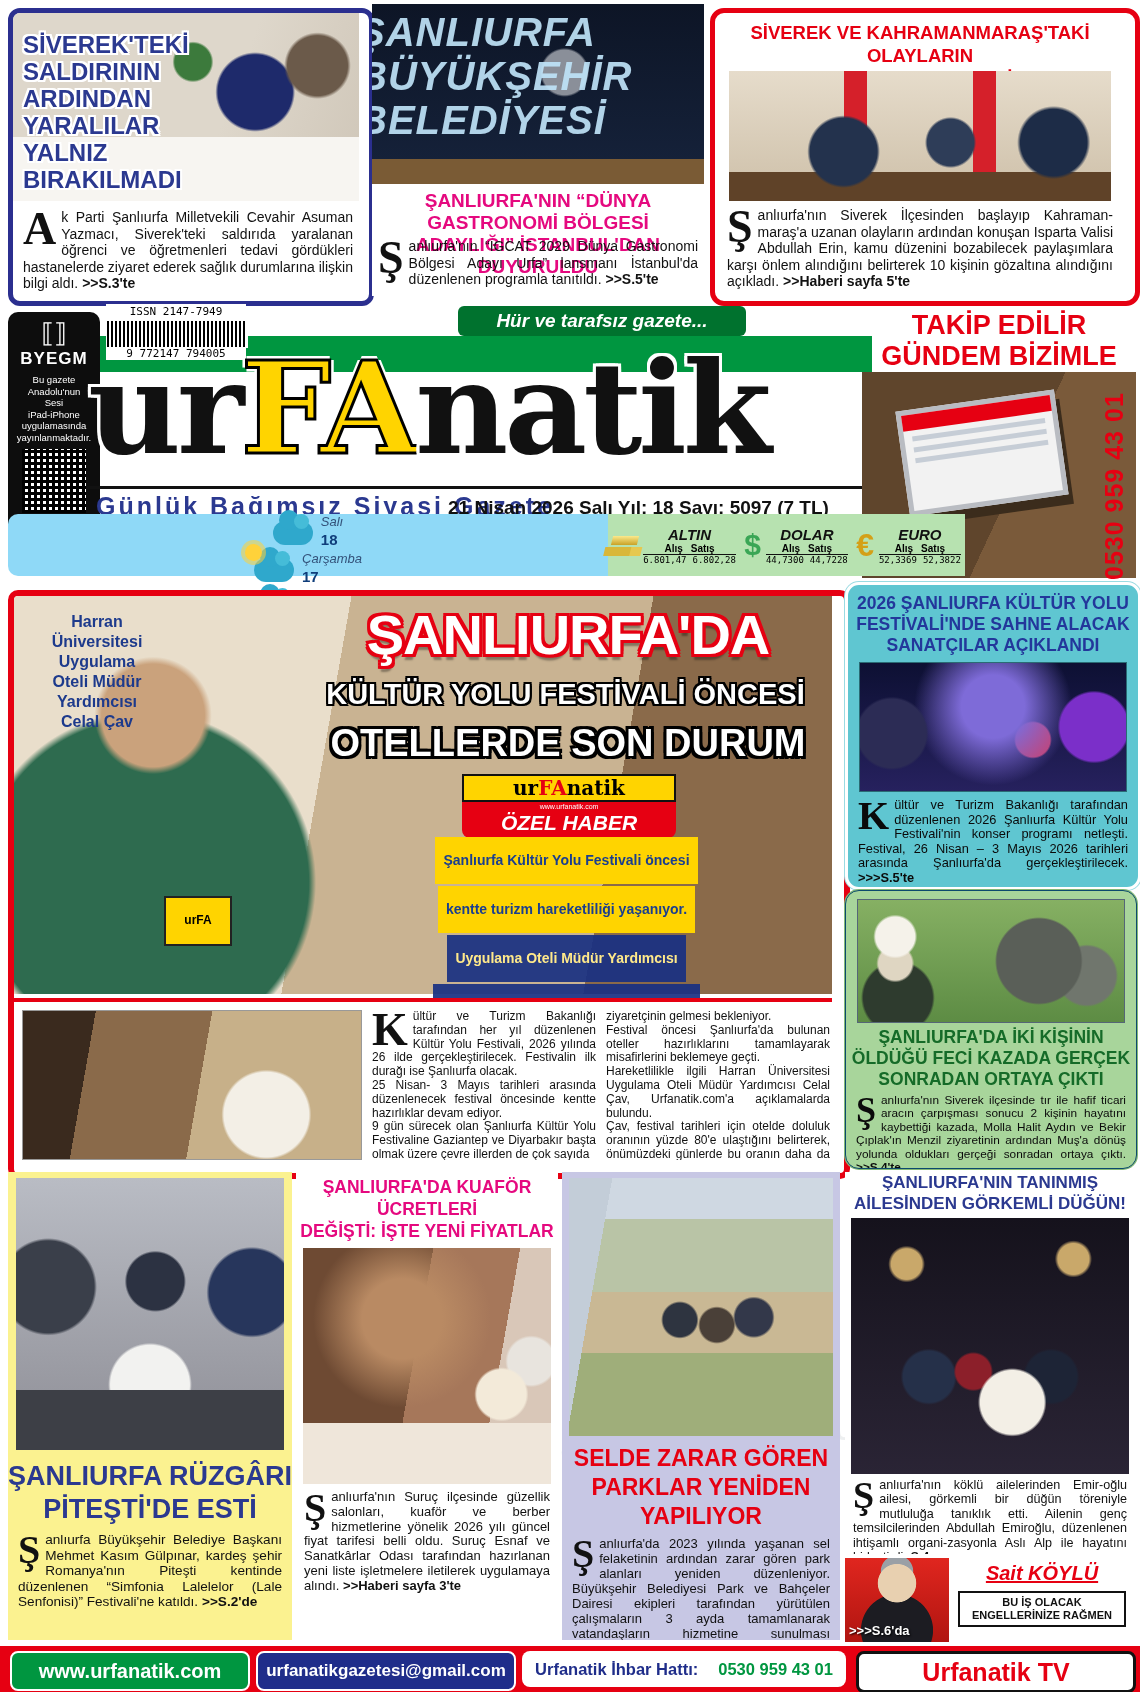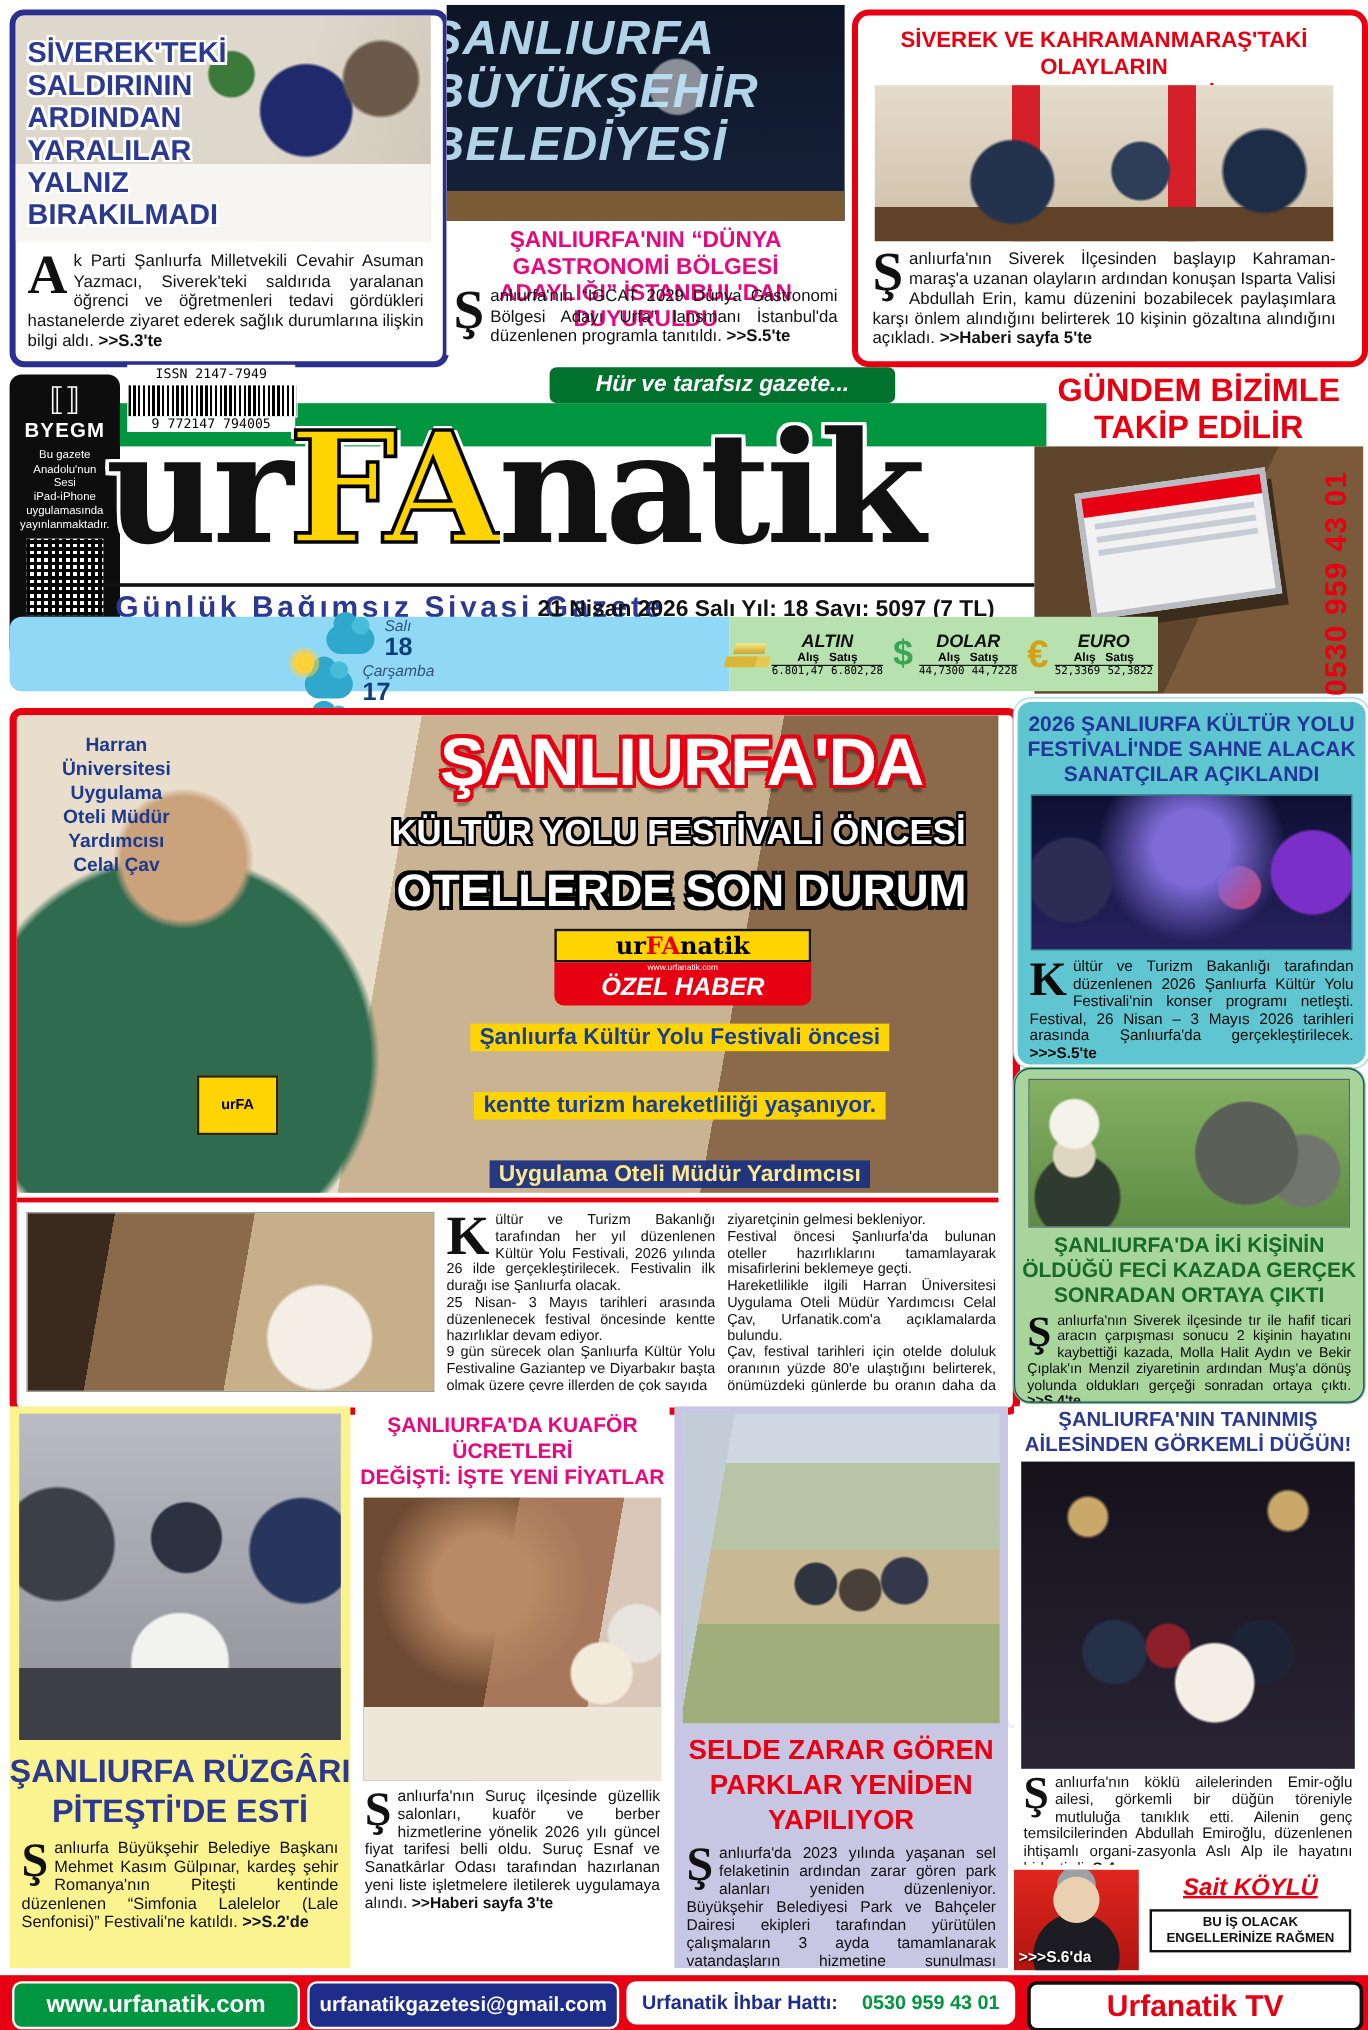--- a/index.html
+++ b/index.html
@@ -79,21 +79,21 @@
   
   .weather{left:8px;top:514px;width:600px;height:62px;background:#8fd9f7;border-radius:10px 0 0 10px;
      display:flex;align-items:center;justify-content:space-around;flex-direction:column;}
   .wday{display:flex;align-items:center;gap:8px;}
   .cloud{width:40px;height:24px;background:#2fa8cc;border-radius:14px;position:relative;}
   .cloud::before{content:"";position:absolute;left:6px;top:-11px;width:20px;height:20px;background:#2fa8cc;border-radius:50%;}
   .cloud::after{content:"";position:absolute;right:4px;top:-7px;width:15px;height:15px;background:#45bcd8;border-radius:50%;}
   .sun{position:absolute;width:17px;height:17px;background:#ffd23a;border-radius:50%;
        box-shadow:0 0 0 4px rgba(255,210,58,.55);top:-14px;left:-9px;}
   .wlabel{font-style:italic;color:#33527a;font-size:13px;}
-  .wtemp{font-weight:800;color:#0f3d7a;font-size:21px;line-height:22px;}
+  .wtemp{font-weight:800;color:#0f3d7a;font-size:15px;line-height:22px;}
   .currency{left:608px;top:514px;width:357px;height:62px;background:#b7e2b0;
      display:flex;align-items:center;justify-content:space-around;}
   .cur{display:flex;align-items:center;gap:5px;}
   .curname{font-weight:800;font-style:italic;font-size:15px;color:#111;text-align:center;}
   .curhead{font-weight:bold;font-size:10px;border-bottom:1.5px solid #111;display:flex;gap:8px;justify-content:center;}
   .curvals{font-size:9px;display:flex;gap:6px;justify-content:center;font-family:"DejaVu Sans Mono",monospace;}
   .gold{width:26px;height:9px;background:linear-gradient(#fbe98c,#c9a227);transform:skewX(-14deg);
         box-shadow:-5px 11px 0 0 #d9b739,6px 11px 0 0 #e6c84f;margin-bottom:10px;}
   .dollar{color:#3aa655;font-weight:800;font-size:30px;line-height:28px;}
   .euro{color:#d4a017;font-weight:800;font-size:32px;line-height:28px;}
@@ -118,21 +118,21 @@
      font-size:38px;
      text-shadow:-2px 0 #000,2px 0 #000,0 -2px #000,0 2px #000,-3px -3px #000,3px 3px #000,-3px 3px #000,3px -3px #000;}
   .badge{position:absolute;left:448px;top:178px;width:214px;text-align:center;}
   .badge .blogo{background:#ffd400;border:2px solid #111;font-family:"DejaVu Serif",serif;
      font-weight:bold;font-size:20px;line-height:24px;}
   .badge .blogo .ly2{color:#e60012;}
   .badge .bred{background:#e60012;color:#fff;border-radius:0 0 8px 8px;padding:1px 0 3px;}
   .badge .bsite{font-size:7px;line-height:8px;}
   .badge .blabel{font-weight:800;font-size:21px;font-style:italic;}
   .hlines{position:absolute;left:300px;top:240px;width:505px;text-align:center;}
-  .hline{display:inline-block;font-weight:800;font-size:19px;line-height:21px;padding:1px 8px;margin:17px 0;}
+  .hline{display:inline-block;font-weight:800;font-size:14px;line-height:21px;padding:13px 8px;margin:1px 0;}
   .hl-yb{background:#ffd400;color:#1a3e8f;}
   .hl-by{background:rgba(24,48,130,.92);color:#ffe98a;}
   .mainbody{position:absolute;left:0;top:402px;width:818px;height:163px;background:#fff;border-top:4px solid #e60012;}
   .photo-room{position:absolute;left:8px;top:8px;width:338px;height:148px;border:1px solid #999;background:
      radial-gradient(circle at 72% 70%,#f3efe6 0 16%,transparent 17%),
      linear-gradient(100deg,#3a2a1e 0 20%,#8a6a4a 20% 52%,#c7b089 52%);}
   .mcol{position:absolute;top:8px;width:224px;height:150px;font-size:12px;line-height:13.8px;
      color:#111;overflow:hidden;}
   
   .festbox{left:845px;top:582px;width:290px;height:302px;background:#5fc6d1;border:3px solid #fff;
@@ -285,22 +285,22 @@
   <div class="abs barcode"></div>
   <div class="abs bcnum">9 772147 794005</div>
 
   <div class="abs logo"><span class="lb">ur</span><span class="ly">FA</span><span class="lb">natik</span></div>
 
   <div class="abs mastrule"></div>
   <div class="abs subtitle">Günlük Bağımsız Siyasi Gazete</div>
   <div class="abs dateline">21 Nisan 2026 Salı Yıl: 18  Sayı: 5097  (7 TL)</div>
 
   <div class="abs promo">
+    <div>TAKİP EDİLİR</div>
     <div>GÜNDEM  BİZİMLE</div>
-    <div>TAKİP EDİLİR</div>
   </div>
   <div class="abs photo-laptop">
     <div class="lapscreen">
       <div class="lapbar"></div>
       <div class="lapline"></div>
       <div class="lapline"></div>
       <div class="lapline"></div>
     </div>
   </div>
   <div class="abs vphone">0530 959 43 01</div>

